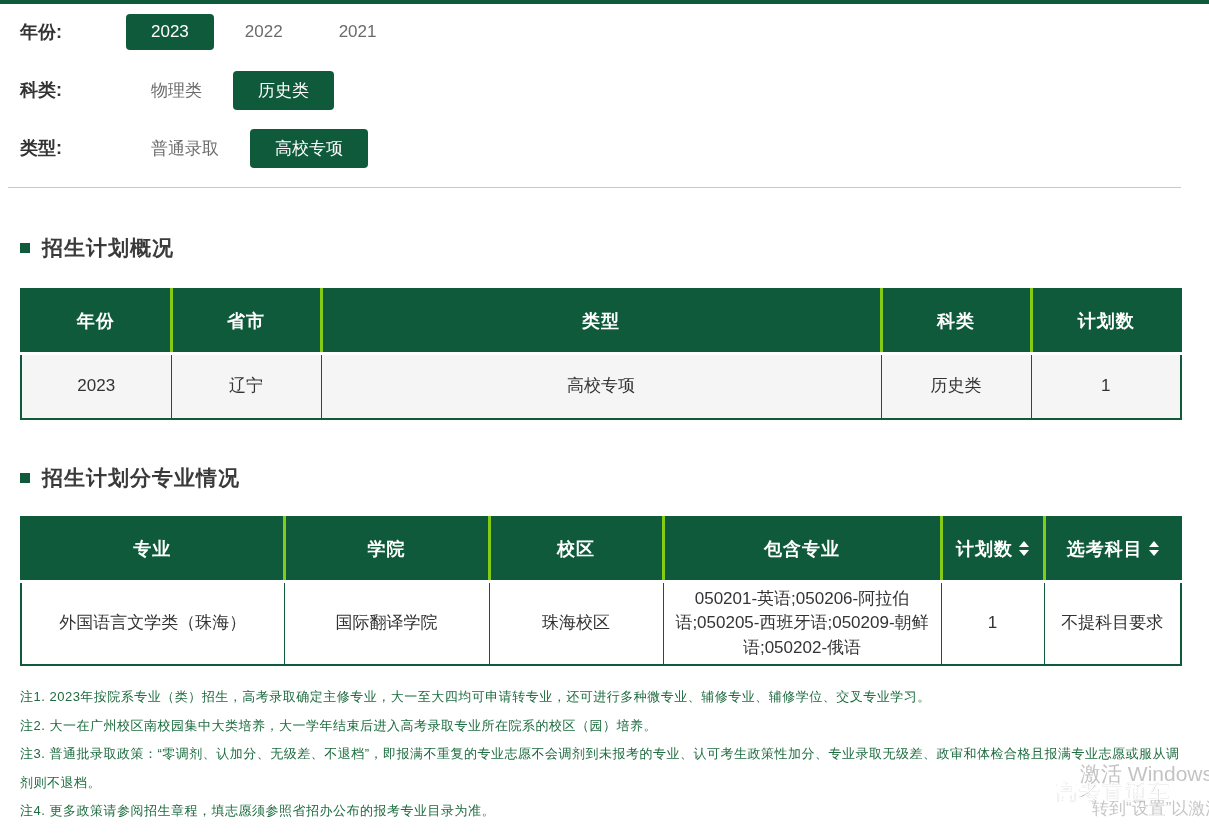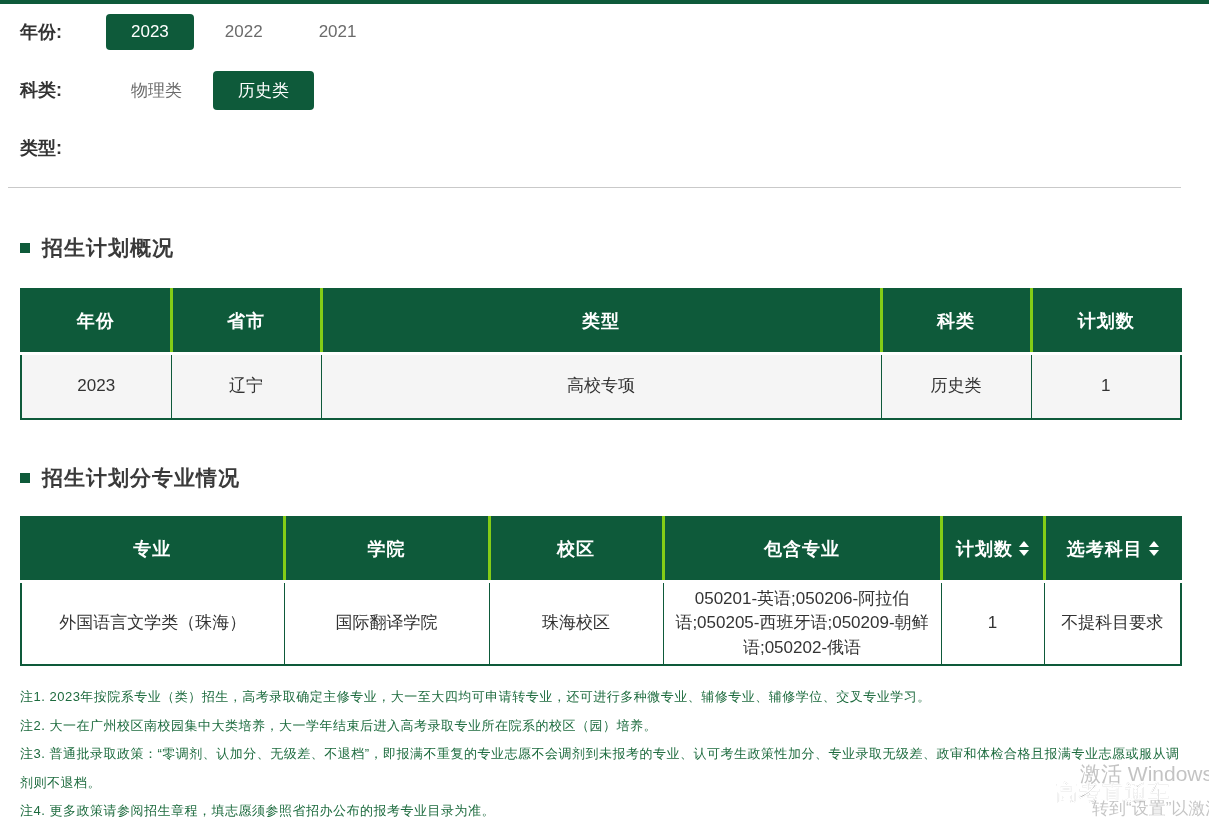--- a/index.html
+++ b/index.html
@@ -12,21 +12,21 @@
   html,body{width:1209px;height:836px;overflow:hidden;}
   body{
     font-family:"Liberation Sans","DejaVu Sans",sans-serif;
     background:#fff;color:var(--text-dark);position:relative;
   }
   .topbar{height:4px;background:var(--green);width:100%;}
   .content{padding:0 20px;position:relative;}
 
   
   .filters{padding-top:9px;}
-  .filter-row{display:flex;align-items:center;height:38px;margin-bottom:20px;}
+  .filter-row{display:flex;align-items:center;height:38px;margin-bottom:20px;gap:20px;}
   .filter-label{font-weight:bold;font-size:18px;color:var(--text-dark);width:62px;flex:none;}
   .filter-options{display:flex;align-items:center;margin-left:24px;}
   .opt{
     border:none;background:transparent;color:var(--text-gray);
     font-size:17px;font-family:inherit;padding:8px 25px;margin-right:6px;
     border-radius:4px;cursor:pointer;white-space:nowrap;
   }
   .opt.selected{background:var(--green);color:#fff;}
 
   .divider{border:none;border-top:1px solid #c9c9c9;margin:14px 8px 0 -12px;}
@@ -91,20 +91,24 @@
       </div>
       <div class="filter-row">
         <span class="filter-label">科类:</span>
         <div class="filter-options">
           <button class="opt">物理类</button>
           <button class="opt selected">历史类</button>
         </div>
       </div>
       <div class="filter-row">
         <span class="filter-label">类型:</span>
+        <div class="filter-options">
+          <button class="opt">普通录取</button>
+          <button class="opt selected">高校专项</button>
+        </div>
       </div>
     </div>
 
   <hr class="divider">
 
   <div class="section-title st1">
     <span class="bullet"></span>
     <span>招生计划概况</span>
   </div>
   <table class="tbl1" id="table1">

